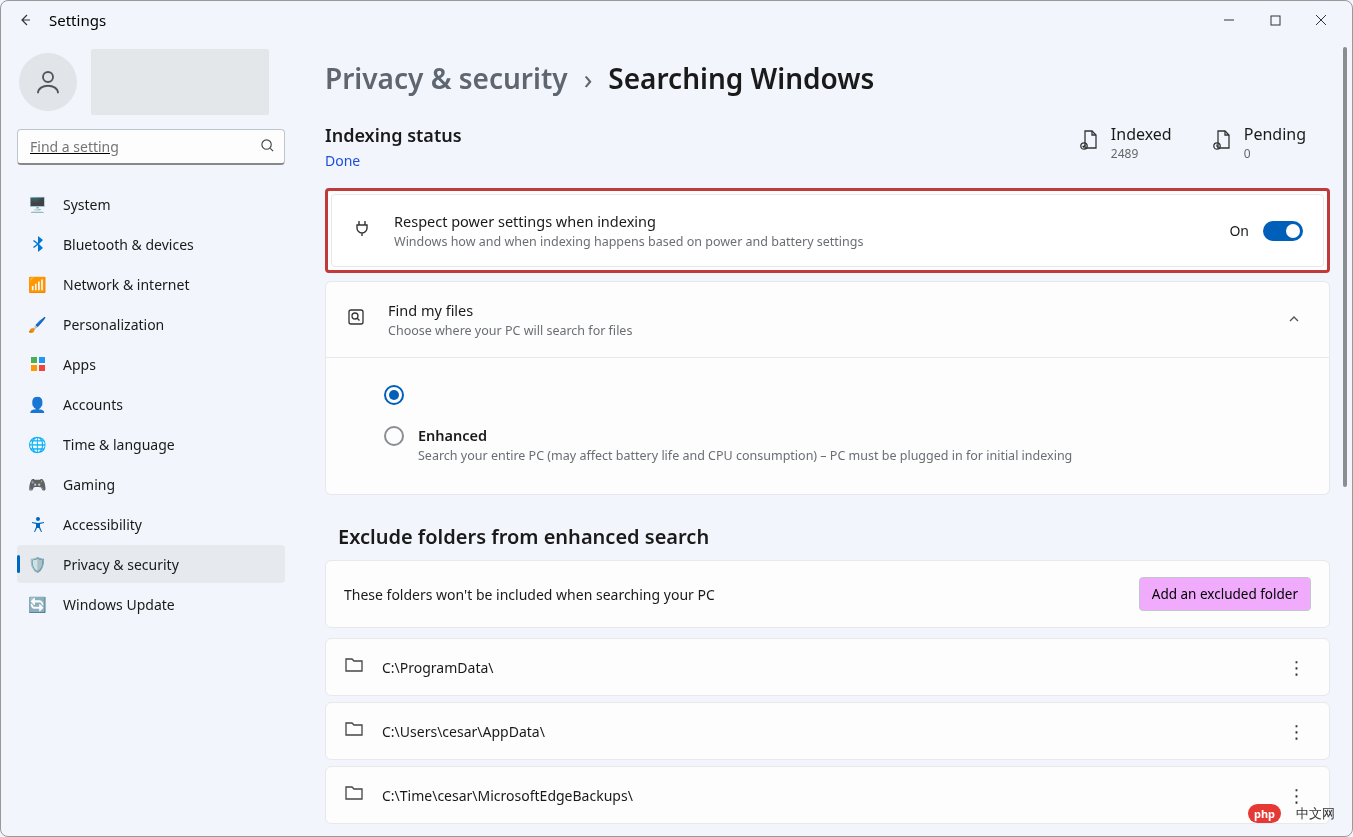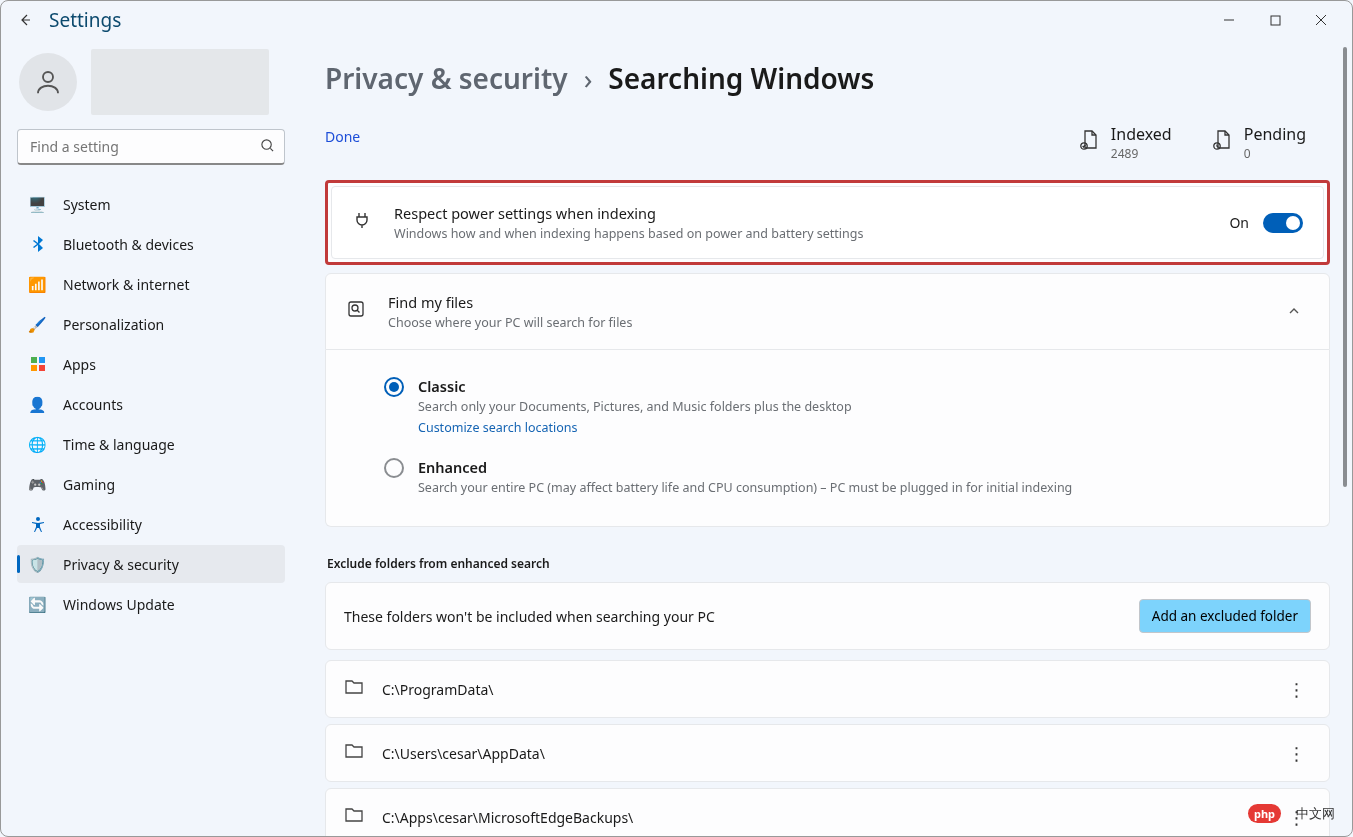--- a/index.html
+++ b/index.html
@@ -1,33 +1,33 @@
 <!DOCTYPE html>
 <html><head>
 <meta charset="utf-8">
 <style>
   * { margin: 0; padding: 0; box-sizing: border-box; font-family: "Segoe UI", "Segoe UI Variable", system-ui, sans-serif; }
   body { background: #f2f6fc; color: #1a1a1a; width: 1353px; height: 837px; overflow: hidden; position: relative; }
   .window { width: 100%; height: 100%; display: flex; flex-direction: column; border: 1px solid #999; border-radius: 8px; overflow: hidden; }
 
   .titlebar { height: 38px; display: flex; align-items: center; padding: 0 8px; }
   .titlebar .back { width: 32px; height: 32px; display:flex; align-items:center; justify-content:center; border-radius:4px; cursor:pointer; color:#333; }
-  .titlebar .title { margin-left: 8px; font-size: 19px; color:#0c4a6e; }
+  .titlebar .title { margin-left: 8px; font-size: 15px; color:#000000; }
   .window-controls { margin-left: auto; display:flex; gap: 0; }
   .window-controls .ctl { width: 46px; height: 32px; display:flex; align-items:center; justify-content:center; cursor:pointer; color:#333; }
 
   .body { flex: 1; display: flex; min-height:0; }
 
   .sidebar { width: 300px; padding: 0 16px 16px 16px; display:flex; flex-direction:column; }
   .user-row { display:flex; align-items:center; gap: 14px; margin: 10px 0 14px 2px; }
   .avatar { width: 58px; height: 58px; border-radius: 50%; background: #e1e4e8; display:flex; align-items:center; justify-content:center; color:#555; }
   .name-block { width: 178px; height: 66px; background:#e4e7ea; border-radius:2px; }
 
   .search { position:relative; margin-bottom: 16px; }
-  .search input { width: 100%; height: 36px; border: 1px solid #bfc5cc; border-bottom: 2px solid #888; border-radius: 4px; background: #fdfdfe; padding: 0 36px 0 12px; font-size: 14px; outline:none; }
+  .search input { width: 100%; height: 36px; border: 1px solid #bfc5cc; border-bottom: 2px solid #888; border-radius: 4px; background: #fdfdfe; padding: 0 36px 0 12px; font-size: 14px; outline:none;text-decoration:underline; }
   .search .icon { position:absolute; right:10px; top:50%; transform:translateY(-50%); color:#444; pointer-events:none; }
 
   .nav { display:flex; flex-direction:column; gap:2px; margin-top: 4px; }
   .nav-item { display:flex; align-items:center; gap: 16px; height: 38px; padding: 0 12px; border-radius: 4px; font-size: 14px; color:#1a1a1a; cursor:pointer; position:relative; }
   .nav-item.active { background: #e6e9ee; }
   .nav-item.active::before { content:""; position:absolute; left:0; top:10px; bottom:10px; width:3px; background:#0067c0; border-radius:2px; }
   .nav-item .nicon { width:18px; height:18px; display:flex; align-items:center; justify-content:center; font-size:15px;}
 
   .main { flex:1; display:flex; min-width:0; }
   .content { flex:1; padding: 20px 8px 40px 24px; overflow:hidden; }
@@ -63,27 +63,27 @@
 
   .options-card { background:#fdfdfe; border:1px solid #e6e8eb; border-top:none; border-radius: 0 0 6px 6px; padding: 16px 12px 20px 58px; margin-top:-8px; margin-bottom: 28px; }
   .radio-row { display:flex; gap: 14px; padding: 10px 0; cursor:pointer; }
   .radio { width:20px; height:20px; border-radius:50%; border:2px solid #8a8d91; flex:none; margin-top:1px; position:relative; }
   .radio.checked { border-color:#005fb8; }
   .radio.checked::after { content:""; position:absolute; inset:3px; border-radius:50%; background:#005fb8; }
   .radio-txt .r1 { font-size: 14.5px; font-weight:600; }
   .radio-txt .r2 { font-size: 12.5px; color:#6a6e73; margin-top:2px; }
   .radio-txt .link { font-size: 12.5px; color:#1564b3; margin-top:3px; cursor:pointer; display:inline-block; }
 
-  .section-h { font-size: 12px; font-weight:600; margin: 8px 0 10px 2px; }
+  .section-h { font-size: 20px; font-weight:600; margin: 8px 0 10px 13px; }
   .exclude-row { background:#fdfdfe; border:1px solid #e6e8eb; border-radius:6px; padding: 16px 18px; display:flex; align-items:center; font-size:14px; }
   .exclude-row.hdr { margin-bottom: 10px; }
   .exclude-row .path { flex:1; display:flex; align-items:center; gap: 18px; }
   .exclude-row .ficon { color:#444; }
   .exclude-row .more { width:28px; text-align:center; font-size:18px; cursor:pointer; color:#333; letter-spacing:1px; }
-  .btn-outline { border:1px solid #c2c6cb; background:#7dd3fc; border-radius:4px; padding: 7px 12px; font-size:13.5px; cursor:pointer; }
+  .btn-outline { border:1px solid #c2c6cb; background:#f0abfc; border-radius:4px; padding: 7px 12px; font-size:13.5px; cursor:pointer; }
   .exclude-list { display:flex; flex-direction:column; gap: 6px; }
 
   .watermark { position:absolute; right:18px; bottom:14px; display:flex; align-items:center; gap:15px; font-size:13px; color:#333; }
   .watermark .badge { background:#e53935; color:#fff; font-weight:700; font-size:11px; padding:2px 6px; border-radius:10px; }
 </style>
 </head>
 <body>
 
 <div class="window">
 
@@ -204,20 +204,21 @@
       <div class="content">
 
         <div class="breadcrumb">
           <span class="parent">Privacy &amp; security</span>
           <span class="sep">›</span>
           <span class="current">Searching Windows</span>
         </div>
 
         <div class="status-row">
           <div class="status-left">
+            <div class="h">Indexing status</div>
             <div class="s">Done</div>
           </div>
           <div class="stat">
             <span class="sicon"><svg width="20" height="22" viewBox="0 0 20 22" fill="none" stroke="currentColor" stroke-width="1.3">
                   <path d="M6 2h7l4 4v13H6z"></path>
                   <path d="M13 2v4h4"></path>
                   <circle cx="5" cy="17" r="3.2"></circle>
                   <path d="m3.6 17 1 1 1.8-2"></path>
                 </svg></span>
             <span class="lbls">
@@ -268,21 +269,20 @@
             <div class="t2">Choose where your PC will search for files</div>
           </div>
           <span class="chev"><svg width="14" height="14" viewBox="0 0 14 14" fill="none" stroke="currentColor" stroke-width="1.4">
                 <path d="m3 9 4-4 4 4"></path>
               </svg></span>
         </div>
 
         <div class="options-card" id="options">
             <div class="radio-row">
               <div class="radio checked"></div>
-              <div class="radio-txt"><div class="r1">Classic</div><div class="r2">Search only your Documents, Pictures, and Music folders plus the desktop</div><span class="link">Customize search locations</span></div>
             </div>
             <div class="radio-row">
               <div class="radio "></div>
               <div class="radio-txt">
                 <div class="r1">Enhanced</div>
                 <div class="r2">Search your entire PC (may affect battery life and CPU consumption) – PC must be plugged in for initial indexing</div>
               </div>
             </div>
           </div>
 
@@ -310,21 +310,21 @@
                   </svg></span>
                 <span>C:\Users\cesar\AppData\</span>
               </div>
               <span class="more">⋮</span>
             </div>
             <div class="exclude-row">
               <div class="path">
                 <span class="ficon"><svg width="20" height="18" viewBox="0 0 20 18" fill="none" stroke="currentColor" stroke-width="1.3">
                     <path d="M2 3h6l2 2h8v10H2z"></path>
                   </svg></span>
-                <span>C:\Apps\cesar\MicrosoftEdgeBackups\</span>
+                <span>C:\Time\cesar\MicrosoftEdgeBackups\</span>
               </div>
               <span class="more">⋮</span>
             </div>
           </div>
 
       </div>
 
       <div class="scrollbar-track">
         <div class="scrollbar-thumb"></div>
       </div>

